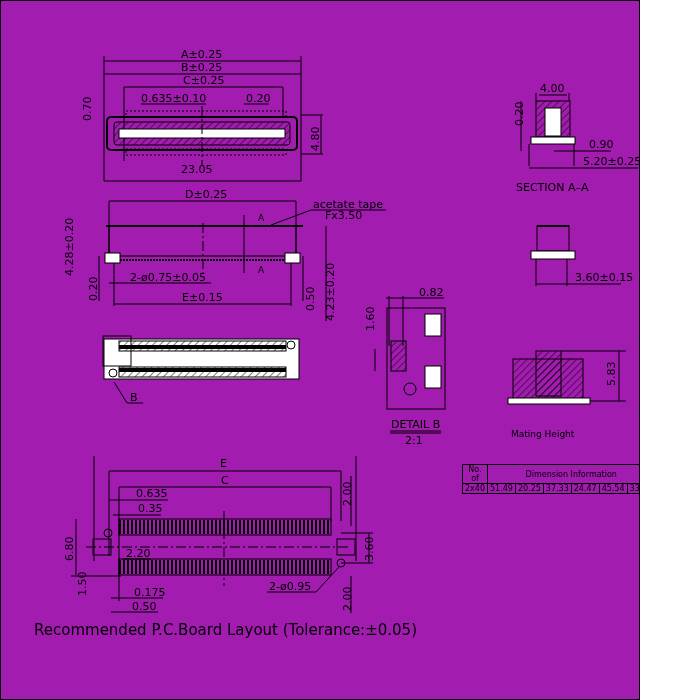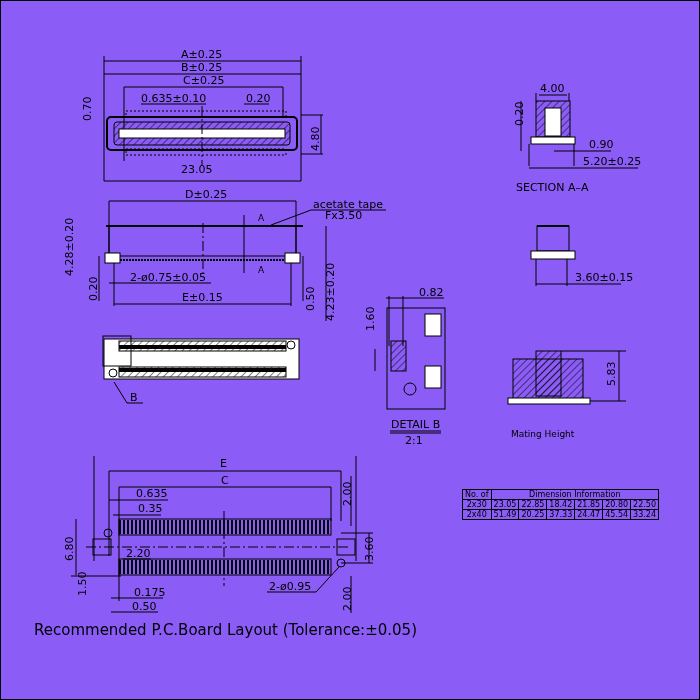--- a/index.html
+++ b/index.html
@@ -1,25 +1,25 @@
 <!DOCTYPE html>
 <html><head>
 <meta charset="utf-8">
 <style>
   html,body{margin:0;padding:0;background:#fff;}
-  #canvas{position:relative;width:700px;height:700px;background:#8b5cf6;overflow:hidden;border:1px solid #000;box-sizing:border-box;}
+  #canvas{position:relative;width:640px;height:700px;background:#a21caf;overflow:hidden;border:1px solid #000;box-sizing:border-box;}
   svg{position:absolute;left:0;top:0;}
   .t{font-family:"DejaVu Sans",sans-serif;font-size:11px;fill:#000;}
   .ts{font-family:"DejaVu Sans",sans-serif;font-size:9px;fill:#000;}
   .big{font-family:"DejaVu Sans",sans-serif;font-size:15px;fill:#000;}
   .ln{stroke:#000;stroke-width:1;fill:none;}
   .thk{stroke:#000;stroke-width:2;fill:none;}
   .dash{stroke:#000;stroke-width:1;fill:none;stroke-dasharray:10 3 2 3;}
   .hatch{fill:url(#h);stroke:#000;}
-  table.dim{position:absolute;left:461px;top:488px;border-collapse:collapse;font-family:"DejaVu Sans",sans-serif;font-size:8px;}
+  table.dim{position:absolute;left:461px;top:463px;border-collapse:collapse;font-family:"DejaVu Sans",sans-serif;font-size:8px;}
   table.dim td{border:1px solid #000;padding:0 2px;text-align:center;height:9px;line-height:9px;}
 </style>
 </head>
 <body>
 
 <div id="canvas">
 <svg width="700" height="700" viewBox="0 0 700 700">
   <defs>
     <pattern id="h" width="5" height="5" patternUnits="userSpaceOnUse" patternTransform="rotate(45)">
       <line x1="0" y1="0" x2="0" y2="5" stroke="#000" stroke-width="1"></line>
@@ -214,29 +214,20 @@
   </g>
 </svg>
 
 <table class="dim">
   <tbody>
         <tr>
     <td><span>No. of</span></td>
     <td colspan="6" rowspan="1">Dimension Information</td>
   </tr>
   <tr>
-    <td>2x30</td>
-    <td>23.05</td>
-    <td>22.85</td>
-    <td>18.42</td>
-    <td>21.85</td>
-    <td>20.80</td>
-    <td>22.50</td>
-  </tr>
-  <tr>
     <td>2x40</td>
     <td>51.49</td>
     <td>20.25</td>
     <td>37.33</td>
     <td>24.47</td>
     <td>45.54</td>
     <td>33.24</td>
   </tr>
 </tbody>
     </table>

